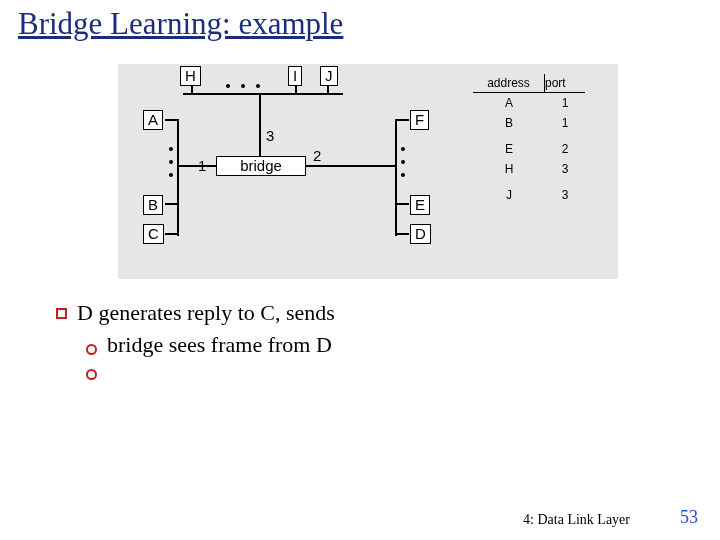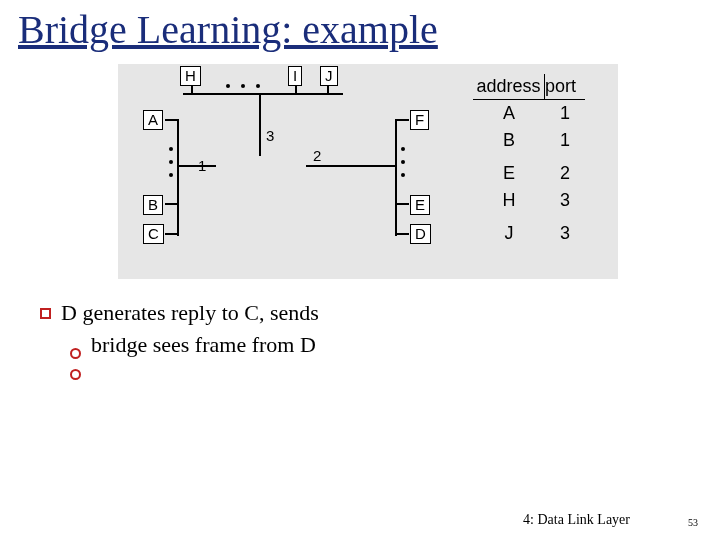--- a/index.html
+++ b/index.html
@@ -8,21 +8,21 @@
     width: 720px;
     height: 540px;
     background: #fff;
     font-family: "Comic Sans MS", "Segoe Script", cursive;
     color: #000;
     position: relative;
     overflow: hidden;
   }
   .title {
     font-family: "Comic Sans MS", cursive;
-    font-size: 40px;
+    font-size: 31px;
     color: #1a2d7a;
     text-decoration: underline;
     position: absolute;
     top: 6px;
     left: 18px;
   }
   .diagram {
     position: absolute;
     top: 64px;
     left: 118px;
@@ -44,21 +44,21 @@
   .diagLabel {
     position: absolute;
     font-size: 15px;
     font-family: Arial, sans-serif;
   }
   .tableBox {
     position: absolute;
     top: 10px;
     left: 355px;
     font-family: Arial, sans-serif;
-    font-size: 18px;
+    font-size: 12px;
   }
   .tableBox .hdr {
     display: flex;
     border-bottom: 1.5px solid #000;
     gap: 0;
   }
   .tableBox .hdr span:first-child {
     width: 72px;
     text-align: center;
     border-right: 1.5px solid #000;
@@ -69,47 +69,47 @@
     padding: 2px 0;
   }
   .tableBox .row { display: flex; }
   .tableBox .row span:first-child { width: 72px; text-align: center; padding: 3px 0; }
   .tableBox .row span:last-child { width: 40px; text-align: center; padding: 3px 0; }
   .tableBox .gap { height: 6px; }
 
   .bullets {
     position: absolute;
     top: 298px;
-    left: 40px;
+    left: 56px;
     width: 620px;
     font-family: "Comic Sans MS", cursive;
     font-size: 22px;
     line-height: 1.35;
   }
   .b1 { display: flex; align-items: flex-start; margin-bottom: 2px; }
   .sq { width: 11px; height: 11px; border: 2px solid #c02020; margin-top: 10px; margin-right: 10px; flex-shrink: 0; }
-  .sub { display: flex; align-items: flex-end; margin-left: 30px; }
+  .sub { display: flex; align-items: center; margin-left: 30px; }
   .circ { width: 11px; height: 11px; border: 2px solid #c02020; border-radius: 50%; margin-top: 10px; margin-right: 10px; flex-shrink: 0; }
   .highlight { color: #c02020; }
 
   .footer1 {
     position: absolute;
     bottom: 12px;
     right: 90px;
     font-family: "Comic Sans MS", cursive;
     font-size: 14px;
     color: #000;
   }
   .footer2 {
     position: absolute;
     bottom: 12px;
     right: 22px;
     font-family: "Comic Sans MS", cursive;
-    font-size: 10px;
-    color: #000000;
+    font-size: 18px;
+    color: #1d4ed8;
   }
 </style>
 </head>
 <body>
 
 <div class="title">Bridge Learning: example</div>
 
 <div class="diagram">
   <svg class="svgLayer" width="500" height="215">
 
@@ -155,20 +155,21 @@
   <div class="node" style="left:62px; top:2px;">H</div>
   <div class="node" style="left:170px; top:2px;">I</div>
   <div class="node" style="left:202px; top:2px;">J</div>
   <div class="node" style="left:25px; top:46px;">A</div>
   <div class="node" style="left:292px; top:46px;">F</div>
   <div class="node" style="left:25px; top:131px;">B</div>
   <div class="node" style="left:292px; top:131px;">E</div>
   <div class="node" style="left:25px; top:160px;">C</div>
   <div class="node" style="left:292px; top:160px;">D</div>
 
+  <div class="node" style="left:98px; top:92px; width:90px;">bridge</div>
 
   <div class="diagLabel" style="left:80px; top:93px;">1</div>
   <div class="diagLabel" style="left:195px; top:83px;">2</div>
   <div class="diagLabel" style="left:148px; top:63px;">3</div>
 
   <div class="tableBox">
     <div class="hdr">
       <span>address</span>
       <span>port</span>
     </div>

